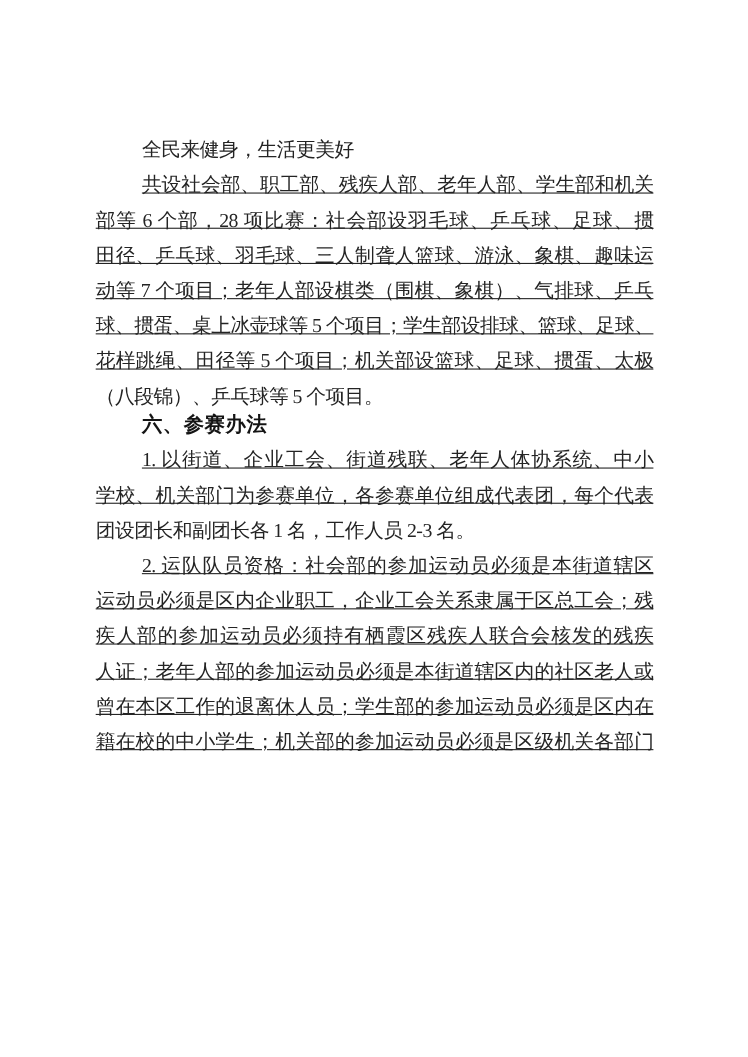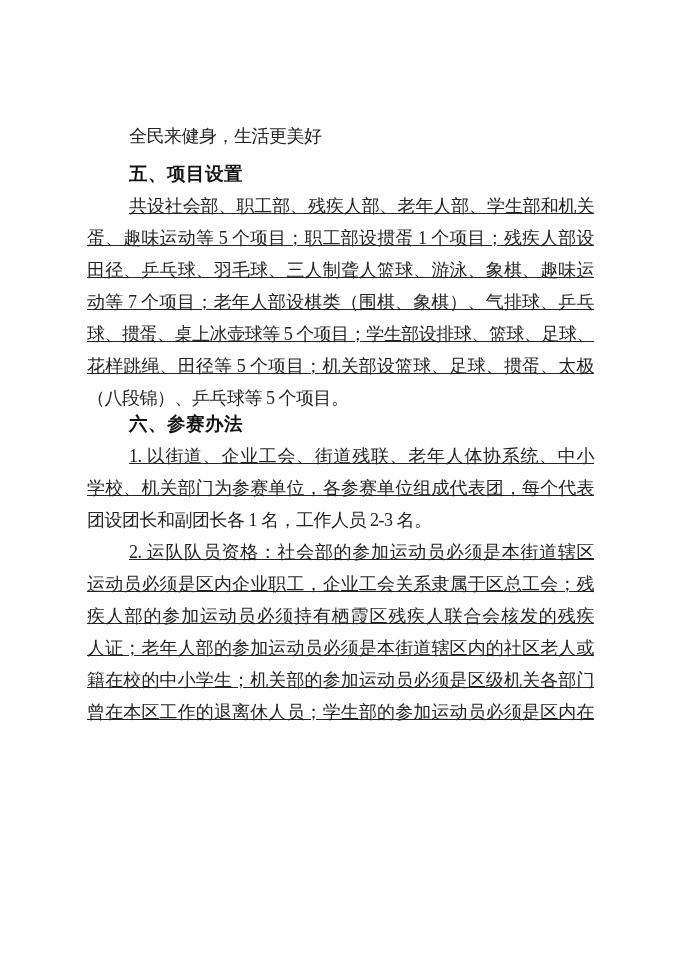--- a/index.html
+++ b/index.html
@@ -55,41 +55,40 @@
   .page-number .num { color: #222222; padding: 0 8px; }
 </style>
 </head>
 <body>
 
 <div class="page">
   <div class="content">
 
     <div class="line indent">全民来健身，生活更美好</div>
 
-    <div class="line heading heading-5 indent">五、项目设置</div>
 
     <div class="line fill indent">共设社会部、职工部、残疾人部、老年人部、学生部和机关</div>
-    <div class="line fill">蛋、趣味运动等 5 个项目；职工部设掼蛋 1 个项目；残疾人部设</div>
+    <div class="line fill">部等 6 个部，28 项比赛：社会部设羽毛球、乒乓球、足球、掼</div>
     <div class="line fill">田径、乒乓球、羽毛球、三人制聋人篮球、游泳、象棋、趣味运</div>
     <div class="line fill">动等 7 个项目；老年人部设棋类（围棋、象棋）、气排球、乒乓</div>
     <div class="line fill">球、掼蛋、桌上冰壶球等 5 个项目；学生部设排球、篮球、足球、</div>
     <div class="line fill">花样跳绳、田径等 5 个项目；机关部设篮球、足球、掼蛋、太极</div>
     <div class="line">（八段锦）、乒乓球等 5 个项目。</div>
 
     <div class="line heading heading-6 indent">六、参赛办法</div>
 
     <div class="line fill indent">1. 以街道、企业工会、街道残联、老年人体协系统、中小</div>
     <div class="line fill">学校、机关部门为参赛单位，各参赛单位组成代表团，每个代表</div>
     <div class="line">团设团长和副团长各 1 名，工作人员 2-3 名。</div>
 
     <div class="line fill indent">2. 运队队员资格：社会部的参加运动员必须是本街道辖区</div>
     <div class="line fill">运动员必须是区内企业职工，企业工会关系隶属于区总工会；残</div>
     <div class="line fill">疾人部的参加运动员必须持有栖霞区残疾人联合会核发的残疾</div>
     <div class="line fill">人证；老年人部的参加运动员必须是本街道辖区内的社区老人或</div>
+    <div class="line fill">曾在本区工作的退离休人员；学生部的参加运动员必须是区内在</div>
     <div class="line fill">籍在校的中小学生；机关部的参加运动员必须是区级机关各部门</div>
-    <div class="line fill">曾在本区工作的退离休人员；学生部的参加运动员必须是区内在</div>
 
   </div>
 
   <div class="page-number">
     <span class="dash">—</span><span class="num">3</span><span class="dash">—</span>
   </div>
 </div>
 
 </body></html>

